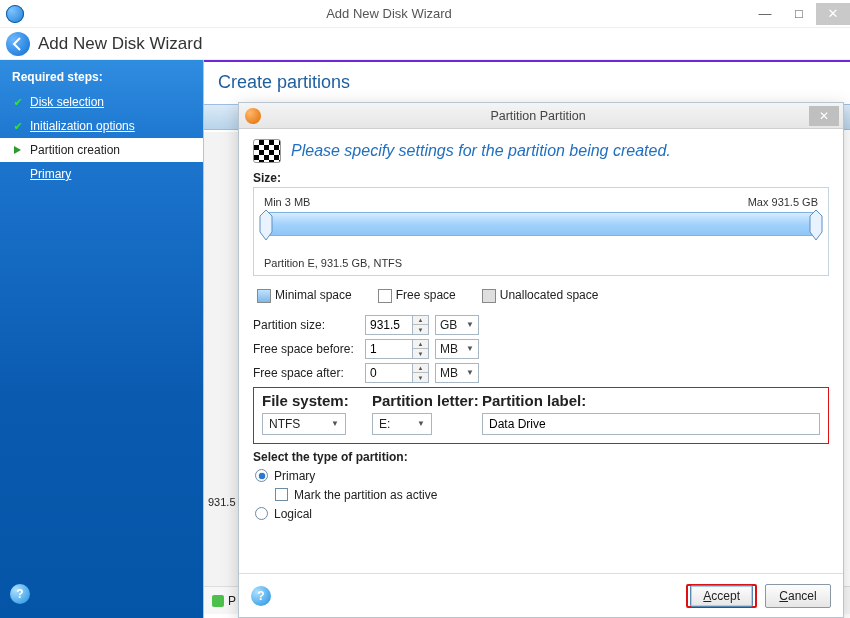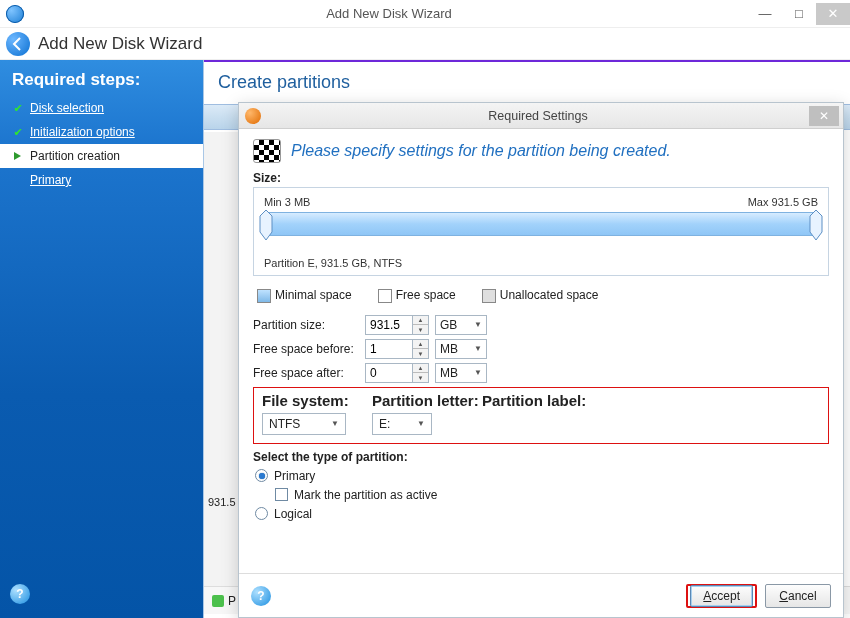--- a/index.html
+++ b/index.html
@@ -18,21 +18,21 @@
   
   .header-row { height:32px; display:flex; align-items:center; padding:2px 6px; border-bottom:1px solid #eee; }
   .back-circle { width:24px; height:24px; border-radius:50%; background:radial-gradient(circle at 30% 30%, #6cb7ff, #0a6fd1); position:relative; margin-right:8px; }
   .back-circle svg { position:absolute; top:4px; left:4px; }
   .header-title { font-size:17px; color:#333; }
 
   .main { display:flex; height:558px; }
 
   
   .sidebar { width:204px; background:linear-gradient(to bottom,#2f8de0 0%,#1d76cf 15%,#0a5bb0 60%,#0454a7 100%); color:#fff; border-right:1px solid #a9c7e6; position:relative; }
-  .sidebar-title { padding:10px 12px 6px; font-weight:bold; font-size:17px; }
+  .sidebar-title { padding:10px 12px 6px; font-weight:bold; font-size:12px; }
   .step { display:flex; align-items:center; padding:5px 12px; font-size:12px; }
   .step .dot { width:12px; height:12px; margin-right:6px; display:flex; align-items:center; justify-content:center; }
   .step.done .dot::before { content:"✔"; color:#2fe62f; font-size:11px; }
   .step.current { background:#fff; color:#222; }
   .step.current .dot svg { display:block; }
   .step.pending { padding-left:30px; }
   .step a { color:#fff; text-decoration:underline; }
   .step.current span { color:#222; text-decoration:none; }
   .sidebar-help { position:absolute; bottom:14px; left:10px; width:20px; height:20px; border-radius:50%; background:radial-gradient(circle at 30% 30%,#aee0ff,#1d8fe0); display:flex; align-items:center; justify-content:center; }
   .sidebar-help::before { content:"?"; color:#fff; font-weight:bold; font-size:12px; }
@@ -75,21 +75,21 @@
   .sw-free { background:#fff; }
   .sw-un { background:#dfdfdf; }
 
   .form-rows { }
   .frow { display:flex; align-items:center; margin:4px 0; }
   .frow .fl { width:112px; font-size:12px; }
   .num { width:48px; height:20px; border:1px solid #a9b7c4; padding:0 4px; font-size:12px; }
   .spin { width:16px; height:20px; border:1px solid #a9b7c4; border-left:0; display:flex; flex-direction:column; background:#f3f3f3; }
   .spin div { flex:1; display:flex; align-items:center; justify-content:center; font-size:6px; color:#555; }
   .spin div:first-child { border-bottom:1px solid #bbb; }
-  .unit { width:52px; height:20px; border:1px solid #a9b7c4; margin-left:6px; display:flex; align-items:center; padding:0 4px; font-size:12px; justify-content:space-between; background:#fff; }
+  .unit { width:44px; height:20px; border:1px solid #a9b7c4; margin-left:6px; display:flex; align-items:center; padding:0 4px; font-size:12px; justify-content:space-between; background:#fff; }
   .dd-arrow { font-size:8px; color:#555; }
 
   .red-box { border:1px solid #d11; padding:4px 8px 8px; margin-top:4px; }
   .hdrs { display:flex; font-weight:bold; font-size:15px; margin-bottom:4px; }
   .hdrs div:nth-child(1){ width:110px; }
   .hdrs div:nth-child(2){ width:110px; }
   .hdrs div:nth-child(3){ flex:1; }
   .ctrls { display:flex; gap:0; align-items:center; }
   .sel { width:84px; height:22px; border:1px solid #a9b7c4; display:flex; align-items:center; justify-content:space-between; padding:0 6px; background:#fff; font-size:12px; margin-right:26px; }
   .sel.narrow { width:60px; margin-right:50px; }
@@ -170,21 +170,21 @@
       <div class="tag">931.5</div>
     </div>
     <div class="bg-bottom">
       <div class="sq"></div>
       <span>P</span>
     </div>
 
     <div class="dialog">
       <div class="dlg-titlebar">
         <div class="ico"></div>
-        <div class="ttl">Required Settings</div>
+        <div class="ttl">Partition Partition</div>
         <div class="x">✕</div>
       </div>
 
       <div class="dlg-body">
         <div class="intro">
           <div class="flag"></div>
           <div class="txt">Please specify settings for the partition being created.</div>
         </div>
 
         <div class="lbl">Size:</div>
@@ -261,20 +261,21 @@
           </div>
           <div class="ctrls">
             <div class="sel">
                 <span>NTFS</span>
                 <span class="dd-arrow">▼</span>
               </div>
             <div class="sel narrow">
                 <span>E:</span>
                 <span class="dd-arrow">▼</span>
               </div>
+            <input class="txtin" value="Data Drive" style="">
           </div>
         </div>
 
         <div class="ptype">
           <div class="lbl">Select the type of partition:</div>
           <div class="radio-row">
             <span class="radio checked"></span>
             <span>Primary</span>
           </div>
           <div class="chk-row">

